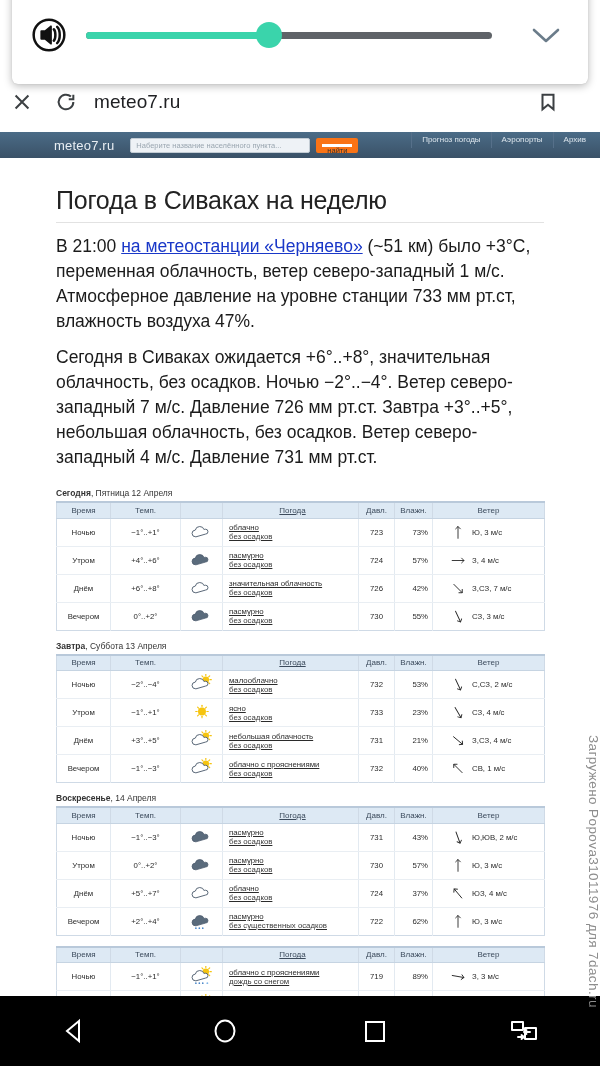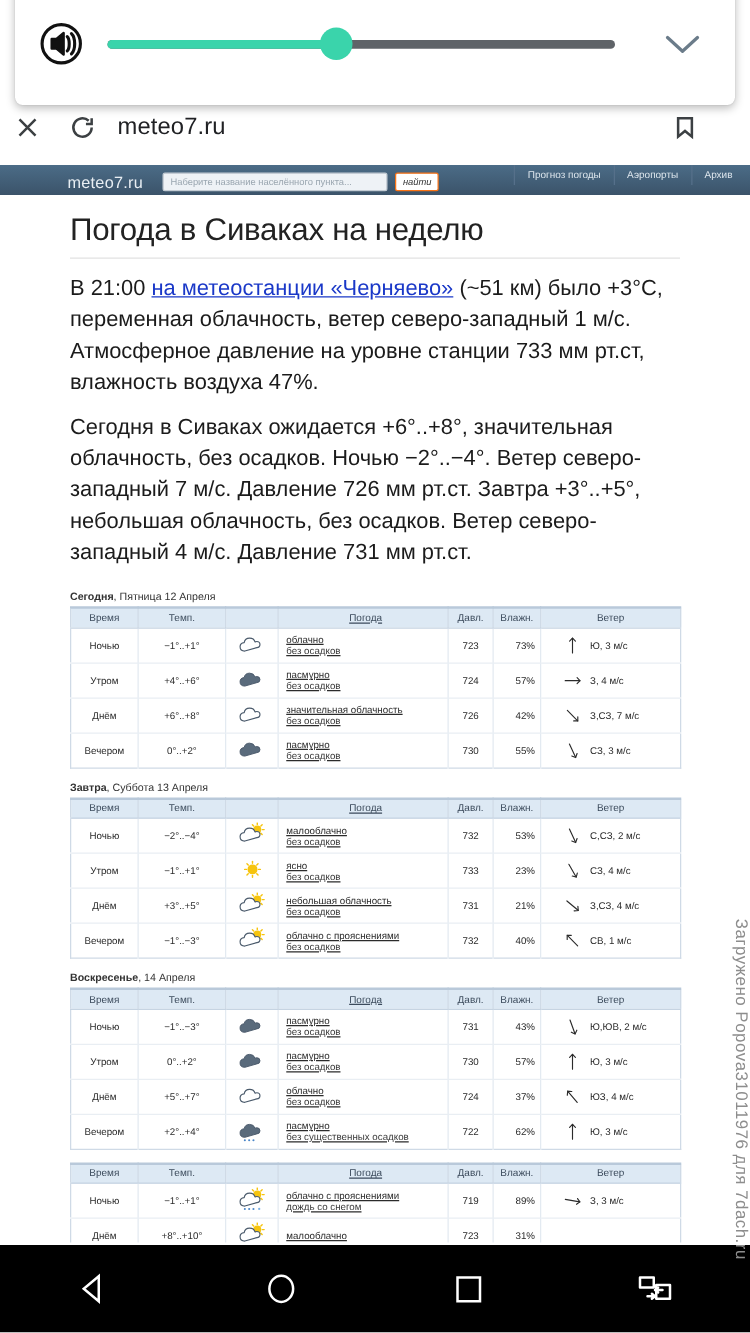--- a/index.html
+++ b/index.html
@@ -54,33 +54,33 @@
   }
   #site-header > * { position: relative; z-index: 2; }
   #site-logo { margin-left: 54px; color:#e8eef3; font-size: 13px; font-weight: 500; letter-spacing:.2px;}
   #site-search-input {
     margin-left: 16px; width: 180px; height: 15px;
     background:#eef2f6; border:1px solid #c3ccd4; border-radius:2px;
     font-size: 7.5px; color:#9aa6b0; padding-left:5px; line-height:13px;
     font-family:"Liberation Sans",sans-serif; overflow:hidden; white-space:nowrap;
   }
   #site-search-button {
-    margin-left: 6px; height:15px; background:#fff; border:1px solid #f97316;
-    border-radius:2px; font-size:7.5px; color:#333; padding:0 5px; line-height:13px;font-style:italic;
+    margin-left: 6px; height:15px; background:#fff; border:6px solid #f97316;
+    border-radius:2px; font-size:7.5px; color:#333; padding:0 5px; line-height:13px;
   }
   #site-nav { margin-left: auto; display:flex; align-items:flex-start; height:26px; }
   #site-nav .nav-item {
     color:#dde6ed; font-size:8px; padding:0 10px; height:16px; line-height:16px;
     border-left:1px solid #56708a; white-space:nowrap;
   }
   #site-nav .nav-item:last-child { padding-right:14px; }
 
   
   #page-content {
-    position: absolute; left: 0; top: 156px; width: 600px; height: 838px;
+    position: absolute; left: 0; top: 172px; width: 600px; height: 838px;
     background: #fff; overflow: hidden;
   }
   #page-title {
     margin: 14px 0 0 56px; font-size: 25px; font-weight: 400; color: #222;
     letter-spacing: -.2px;
   }
   #title-rule { margin: 7px 56px 0 56px; height:1px; background:#e2e2e2; }
   .para {
     margin: 11px 56px 0 56px; font-size: 17.5px; line-height: 25px; color: #1b1b1b;
   }

